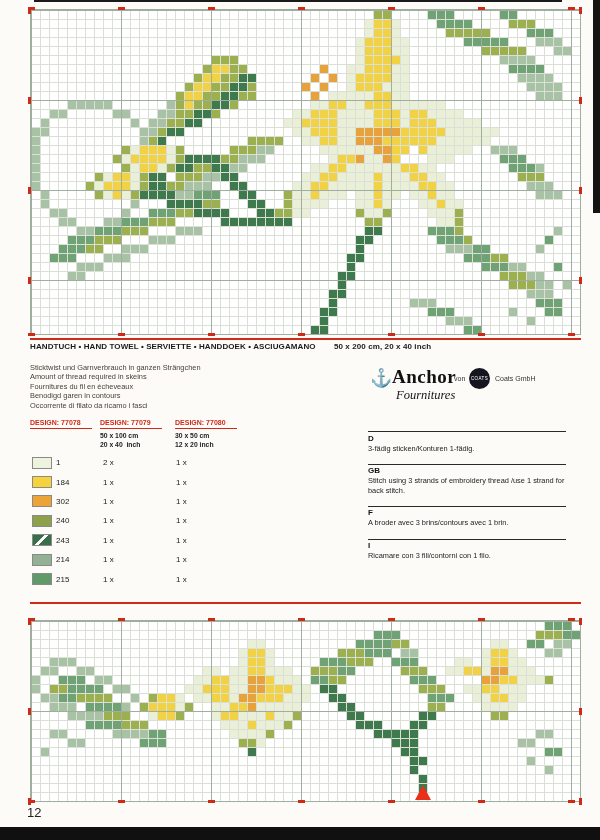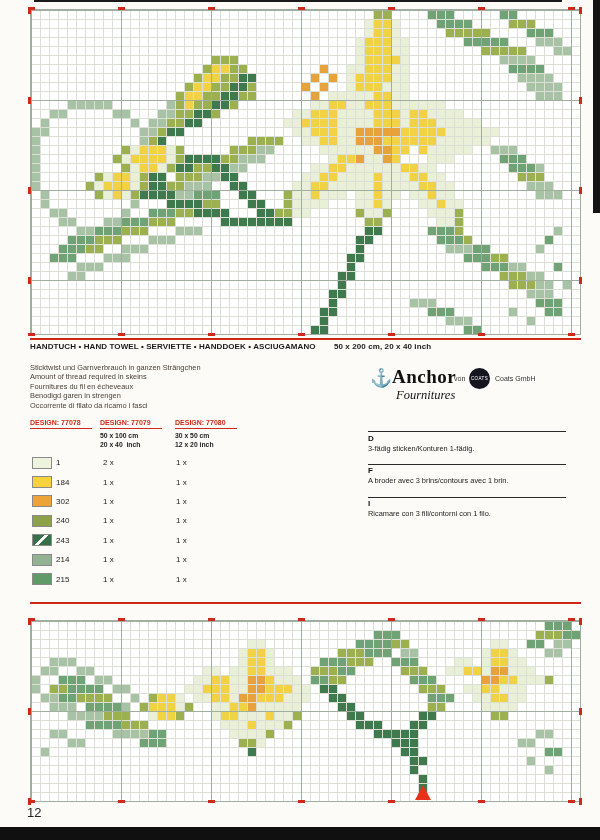--- a/index.html
+++ b/index.html
@@ -796,21 +796,21 @@
   <div class="redline" style="top:338px"></div>
   <div class="caption" style="top:342px">
     <span>HANDTUCH • HAND TOWEL • SERVIETTE • HANDDOEK • ASCIUGAMANO</span>
     <span class="size">50 x 200 cm, 20 x 40 inch</span>
   </div>
 
   <div class="thread-info">
       <div class="info-line">Sticktwist und Garnverbrauch in ganzen Strängchen</div>
       <div class="info-line">Amount of thread required in skeins</div>
       <div class="info-line">Fournitures du fil en écheveaux</div>
-      <div class="info-line">Benodigd garen in strengen</div>
+      <div class="info-line">Benodigd garen in contours</div>
       <div class="info-line">Occorrente di filato da ricamo i fasci</div>
     </div>
 
   <div class="design-table">
     <span class="dlabel" style="left:0">DESIGN: 77078</span>
     <span class="dlabel" style="left:70px">DESIGN: 77079</span>
     <span class="dlabel" style="left:145px">DESIGN: 77080</span>
     <span class="dline" style="left:0"></span>
     <span class="dline" style="left:70px"></span>
     <span class="dline" style="left:145px"></span>
@@ -870,20 +870,24 @@
     <span class="brand-von">von</span>
     <span class="coats-circle">COATS</span>
     <span class="coats-name">Coats GmbH</span>
     <span class="brand-sub">Fournitures</span>
   </div>
 
   <div class="instructions">
       <div class="lang-section">
         <div class="lang-code">D</div>
         <div class="lang-text">3-fädig sticken/Konturen 1-fädig.</div>
+      </div>
+      <div class="lang-section">
+        <div class="lang-code">GB</div>
+        <div class="lang-text">Stitch using 3 strands of embroidery thread /use 1 strand for back stitch.</div>
       </div>
       <div class="lang-section">
         <div class="lang-code">F</div>
         <div class="lang-text">A broder avec 3 brins/contours avec 1 brin.</div>
       </div>
       <div class="lang-section">
         <div class="lang-code">I</div>
         <div class="lang-text">Ricamare con 3 fili/contorni con 1 filo.</div>
       </div>
     </div>

